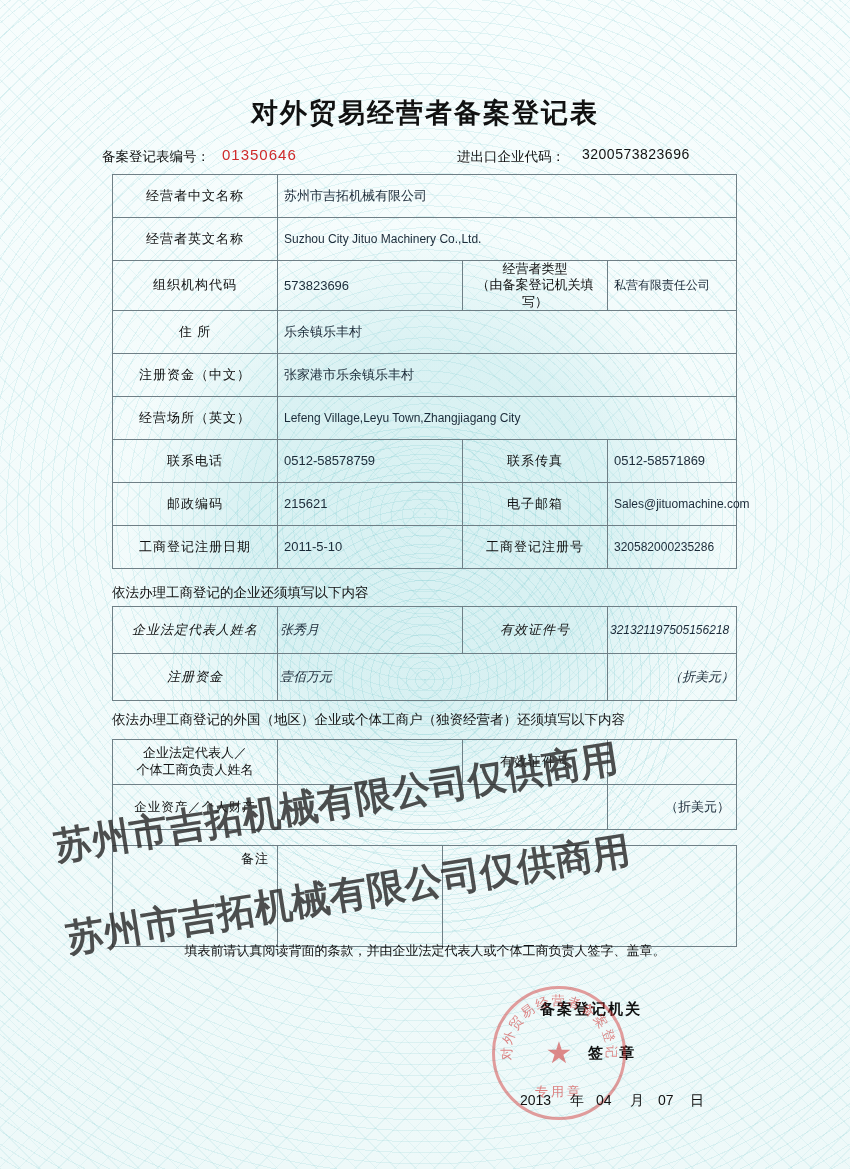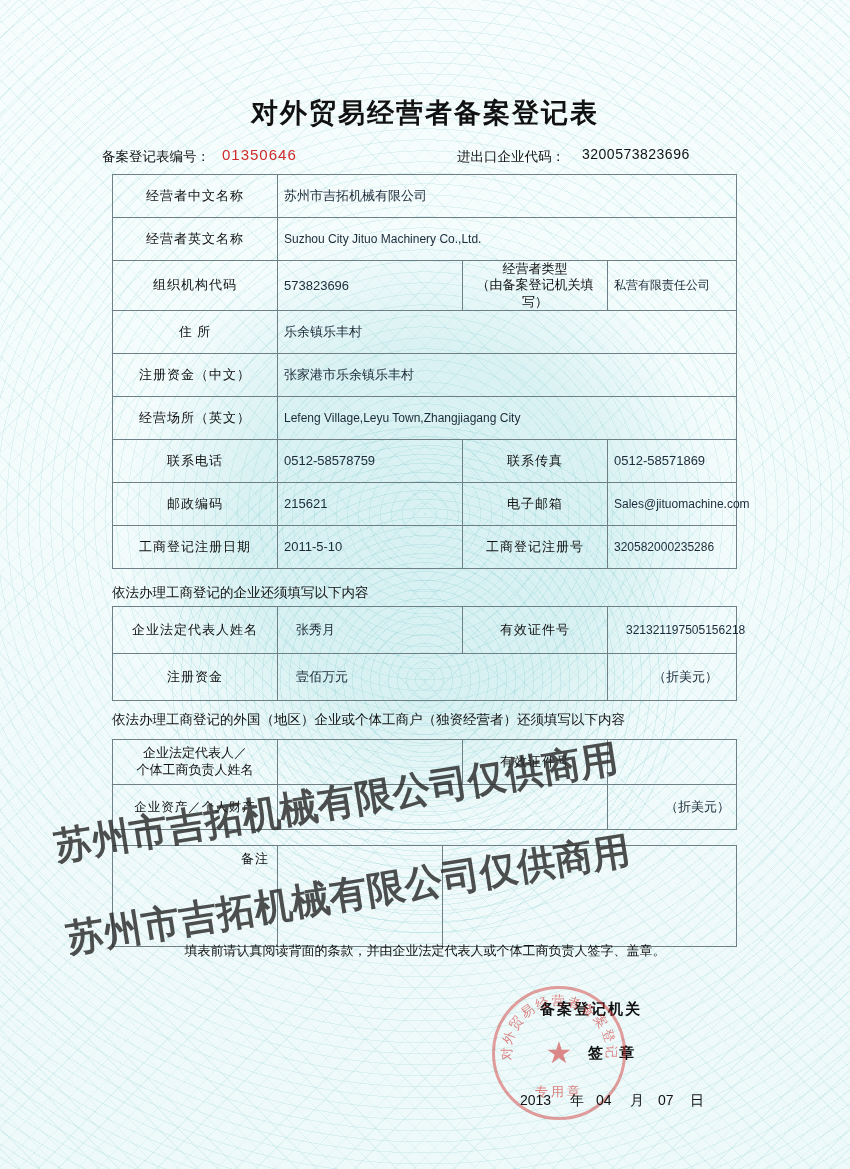--- a/index.html
+++ b/index.html
@@ -75,21 +75,21 @@
   .sec-note{
     position:absolute;left:112px;font-size:13.5px;color:#111;
   }
   .note1{top:584px;}
   .note2{top:711px;}
 
   table.form2{
     position:absolute;left:112px;top:606px;width:624px;
     border-collapse:collapse;table-layout:fixed;
   }
-  table.form2 td{border:1px solid #6f7f86;height:42px;font-size:13px;padding:2px 18px;vertical-align:middle;}
+  table.form2 td{border:1px solid #6f7f86;height:42px;font-size:13px;padding:2px 2px;vertical-align:middle;font-style:italic;}
 
   table.form3{
     position:absolute;left:112px;top:739px;width:624px;
     border-collapse:collapse;table-layout:fixed;
   }
   table.form3 td{border:1px solid #6f7f86;height:40px;font-size:13px;padding:2px 6px;vertical-align:middle;}
   .two-line{line-height:1.3;font-size:12.5px;text-align:center;}
 
   table.form4{
     position:absolute;left:112px;top:845px;width:624px;

